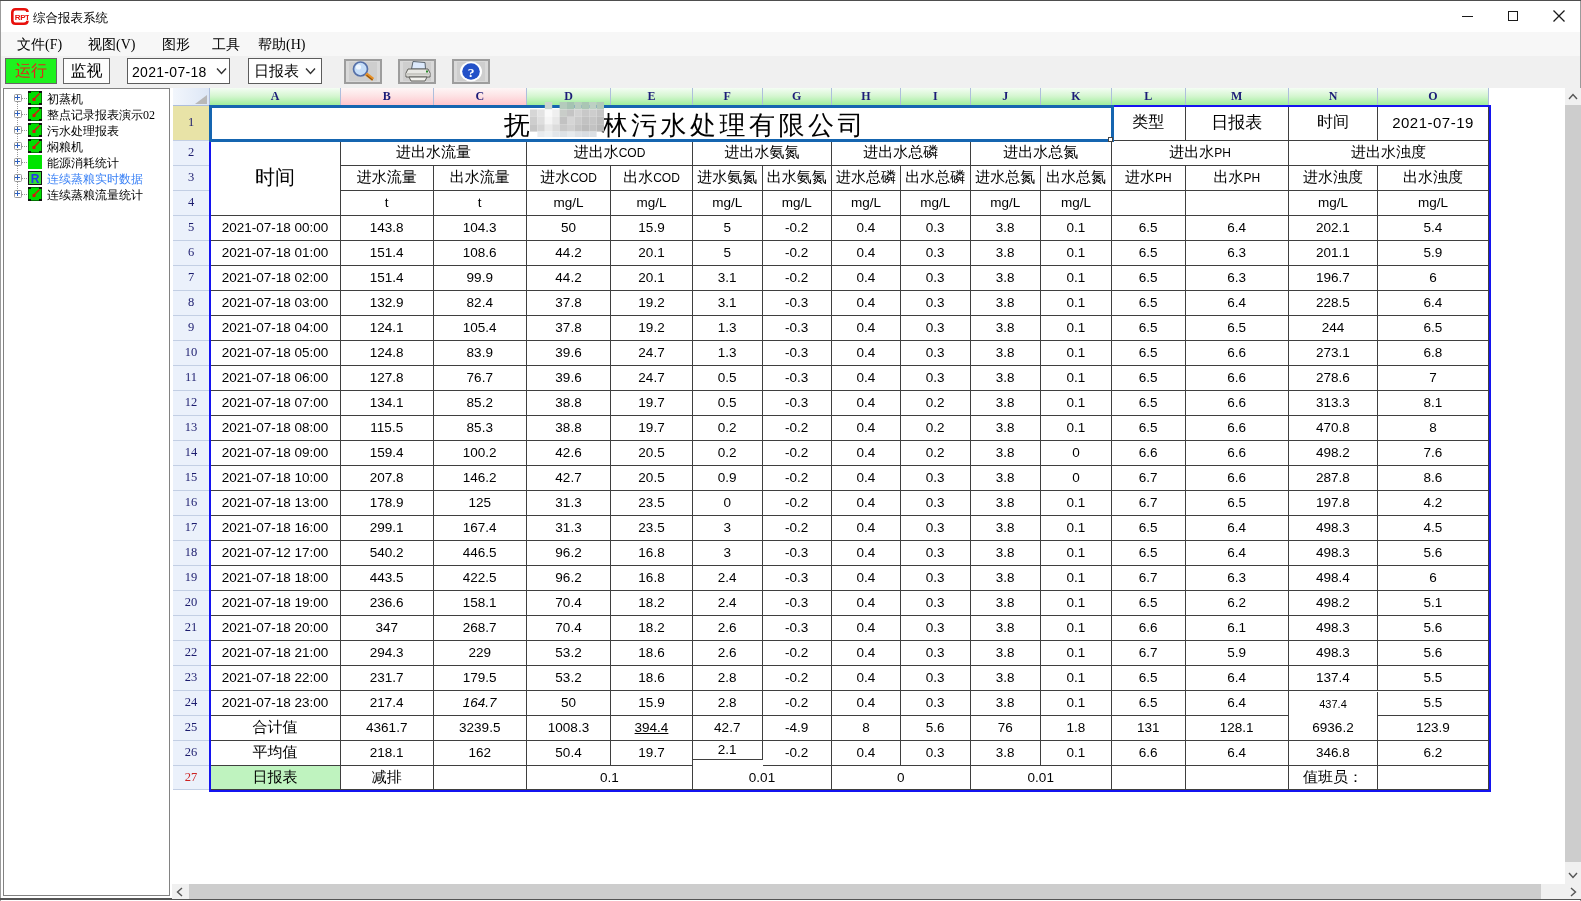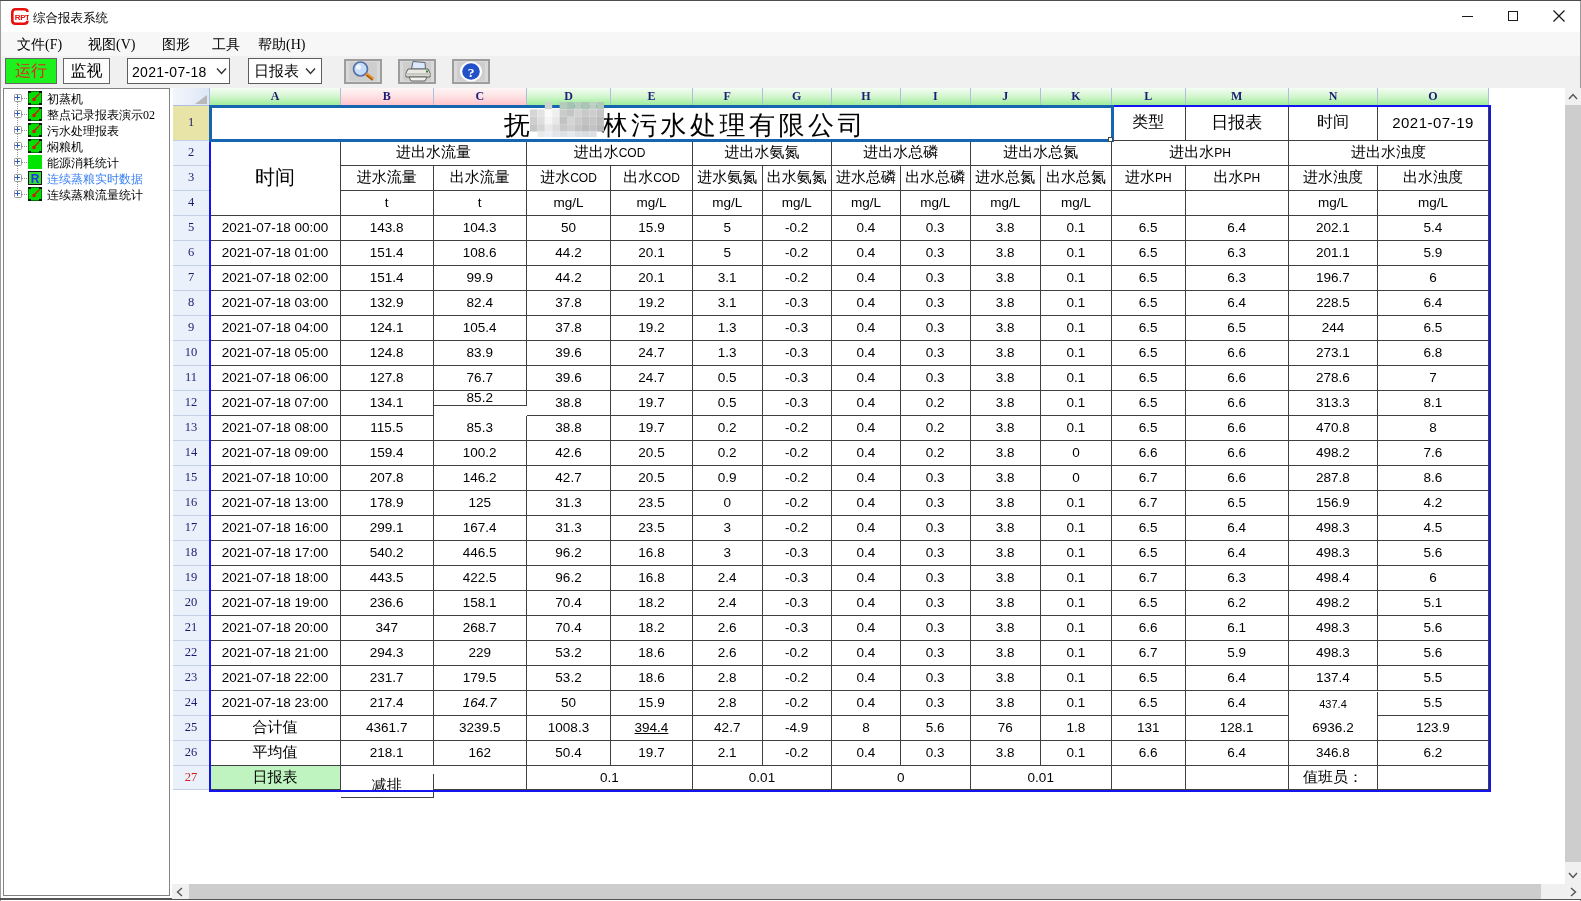--- a/index.html
+++ b/index.html
@@ -369,21 +369,21 @@
 <div class="cell " style="left:832px;top:365.5px;width:69px;height:25.0px;font-size:13.5px;">0.4</div>
 <div class="cell " style="left:901px;top:365.5px;width:69.5px;height:25.0px;font-size:13.5px;">0.3</div>
 <div class="cell " style="left:970.5px;top:365.5px;width:70.5px;height:25.0px;font-size:13.5px;">3.8</div>
 <div class="cell " style="left:1041px;top:365.5px;width:71px;height:25.0px;font-size:13.5px;">0.1</div>
 <div class="cell " style="left:1112px;top:365.5px;width:73.5px;height:25.0px;font-size:13.5px;">6.5</div>
 <div class="cell " style="left:1185.5px;top:365.5px;width:103.5px;height:25.0px;font-size:13.5px;">6.6</div>
 <div class="cell " style="left:1289px;top:365.5px;width:89px;height:25.0px;font-size:13.5px;">278.6</div>
 <div class="cell " style="left:1378px;top:365.5px;width:111px;height:25.0px;font-size:13.5px;">7</div>
 <div class="cell " style="left:210px;top:390.5px;width:131px;height:25.0px;font-size:13.5px;">2021-07-18 07:00</div>
 <div class="cell " style="left:341px;top:390.5px;width:92.5px;height:25.0px;font-size:13.5px;">134.1</div>
-<div class="cell " style="left:433.5px;top:390.5px;width:93.5px;height:15px;font-size:13.5px;">85.2</div>
+<div class="cell " style="left:433.5px;top:390.5px;width:93.5px;height:25.0px;font-size:13.5px;">85.2</div>
 <div class="cell " style="left:527px;top:390.5px;width:84px;height:25.0px;font-size:13.5px;">38.8</div>
 <div class="cell " style="left:611px;top:390.5px;width:82px;height:25.0px;font-size:13.5px;">19.7</div>
 <div class="cell " style="left:693px;top:390.5px;width:69.5px;height:25.0px;font-size:13.5px;">0.5</div>
 <div class="cell " style="left:762.5px;top:390.5px;width:69.5px;height:25.0px;font-size:13.5px;">-0.3</div>
 <div class="cell " style="left:832px;top:390.5px;width:69px;height:25.0px;font-size:13.5px;">0.4</div>
 <div class="cell " style="left:901px;top:390.5px;width:69.5px;height:25.0px;font-size:13.5px;">0.2</div>
 <div class="cell " style="left:970.5px;top:390.5px;width:70.5px;height:25.0px;font-size:13.5px;">3.8</div>
 <div class="cell " style="left:1041px;top:390.5px;width:71px;height:25.0px;font-size:13.5px;">0.1</div>
 <div class="cell " style="left:1112px;top:390.5px;width:73.5px;height:25.0px;font-size:13.5px;">6.5</div>
 <div class="cell " style="left:1185.5px;top:390.5px;width:103.5px;height:25.0px;font-size:13.5px;">6.6</div>
@@ -440,38 +440,38 @@
 <div class="cell " style="left:527px;top:490.5px;width:84px;height:25.0px;font-size:13.5px;">31.3</div>
 <div class="cell " style="left:611px;top:490.5px;width:82px;height:25.0px;font-size:13.5px;">23.5</div>
 <div class="cell " style="left:693px;top:490.5px;width:69.5px;height:25.0px;font-size:13.5px;">0</div>
 <div class="cell " style="left:762.5px;top:490.5px;width:69.5px;height:25.0px;font-size:13.5px;">-0.2</div>
 <div class="cell " style="left:832px;top:490.5px;width:69px;height:25.0px;font-size:13.5px;">0.4</div>
 <div class="cell " style="left:901px;top:490.5px;width:69.5px;height:25.0px;font-size:13.5px;">0.3</div>
 <div class="cell " style="left:970.5px;top:490.5px;width:70.5px;height:25.0px;font-size:13.5px;">3.8</div>
 <div class="cell " style="left:1041px;top:490.5px;width:71px;height:25.0px;font-size:13.5px;">0.1</div>
 <div class="cell " style="left:1112px;top:490.5px;width:73.5px;height:25.0px;font-size:13.5px;">6.7</div>
 <div class="cell " style="left:1185.5px;top:490.5px;width:103.5px;height:25.0px;font-size:13.5px;">6.5</div>
-<div class="cell " style="left:1289px;top:490.5px;width:89px;height:25.0px;font-size:13.5px;">156.9</div>
+<div class="cell " style="left:1289px;top:490.5px;width:89px;height:25.0px;font-size:13.5px;">197.8</div>
 <div class="cell " style="left:1378px;top:490.5px;width:111px;height:25.0px;font-size:13.5px;">4.2</div>
 <div class="cell " style="left:210px;top:515.5px;width:131px;height:25.0px;font-size:13.5px;">2021-07-18 16:00</div>
 <div class="cell " style="left:341px;top:515.5px;width:92.5px;height:25.0px;font-size:13.5px;">299.1</div>
 <div class="cell " style="left:433.5px;top:515.5px;width:93.5px;height:25.0px;font-size:13.5px;">167.4</div>
 <div class="cell " style="left:527px;top:515.5px;width:84px;height:25.0px;font-size:13.5px;">31.3</div>
 <div class="cell " style="left:611px;top:515.5px;width:82px;height:25.0px;font-size:13.5px;">23.5</div>
 <div class="cell " style="left:693px;top:515.5px;width:69.5px;height:25.0px;font-size:13.5px;">3</div>
 <div class="cell " style="left:762.5px;top:515.5px;width:69.5px;height:25.0px;font-size:13.5px;">-0.2</div>
 <div class="cell " style="left:832px;top:515.5px;width:69px;height:25.0px;font-size:13.5px;">0.4</div>
 <div class="cell " style="left:901px;top:515.5px;width:69.5px;height:25.0px;font-size:13.5px;">0.3</div>
 <div class="cell " style="left:970.5px;top:515.5px;width:70.5px;height:25.0px;font-size:13.5px;">3.8</div>
 <div class="cell " style="left:1041px;top:515.5px;width:71px;height:25.0px;font-size:13.5px;">0.1</div>
 <div class="cell " style="left:1112px;top:515.5px;width:73.5px;height:25.0px;font-size:13.5px;">6.5</div>
 <div class="cell " style="left:1185.5px;top:515.5px;width:103.5px;height:25.0px;font-size:13.5px;">6.4</div>
 <div class="cell " style="left:1289px;top:515.5px;width:89px;height:25.0px;font-size:13.5px;">498.3</div>
 <div class="cell " style="left:1378px;top:515.5px;width:111px;height:25.0px;font-size:13.5px;">4.5</div>
-<div class="cell " style="left:210px;top:540.5px;width:131px;height:25.0px;font-size:13.5px;">2021-07-18 17:00</div>
+<div class="cell " style="left:210px;top:540.5px;width:131px;height:25.0px;font-size:13.5px;">2021-07-12 17:00</div>
 <div class="cell " style="left:341px;top:540.5px;width:92.5px;height:25.0px;font-size:13.5px;">540.2</div>
 <div class="cell " style="left:433.5px;top:540.5px;width:93.5px;height:25.0px;font-size:13.5px;">446.5</div>
 <div class="cell " style="left:527px;top:540.5px;width:84px;height:25.0px;font-size:13.5px;">96.2</div>
 <div class="cell " style="left:611px;top:540.5px;width:82px;height:25.0px;font-size:13.5px;">16.8</div>
 <div class="cell " style="left:693px;top:540.5px;width:69.5px;height:25.0px;font-size:13.5px;">3</div>
 <div class="cell " style="left:762.5px;top:540.5px;width:69.5px;height:25.0px;font-size:13.5px;">-0.3</div>
 <div class="cell " style="left:832px;top:540.5px;width:69px;height:25.0px;font-size:13.5px;">0.4</div>
 <div class="cell " style="left:901px;top:540.5px;width:69.5px;height:25.0px;font-size:13.5px;">0.3</div>
 <div class="cell " style="left:970.5px;top:540.5px;width:70.5px;height:25.0px;font-size:13.5px;">3.8</div>
 <div class="cell " style="left:1041px;top:540.5px;width:71px;height:25.0px;font-size:13.5px;">0.1</div>
@@ -582,32 +582,32 @@
 <div class="cell " style="left:1041px;top:715.5px;width:71px;height:25.0px;font-size:13.5px;">1.8</div>
 <div class="cell " style="left:1112px;top:715.5px;width:73.5px;height:25.0px;font-size:13.5px;">131</div>
 <div class="cell " style="left:1185.5px;top:715.5px;width:103.5px;height:25.0px;font-size:13.5px;">128.1</div>
 <div class="cell " style="left:1289px;top:715.5px;width:89px;height:25.0px;font-size:13.5px;">6936.2</div>
 <div class="cell " style="left:1378px;top:715.5px;width:111px;height:25.0px;font-size:13.5px;">123.9</div>
 <div class="cell cjk" style="left:210px;top:740.5px;width:131px;height:25.0px;font-size:15px;">平均值</div>
 <div class="cell " style="left:341px;top:740.5px;width:92.5px;height:25.0px;font-size:13.5px;">218.1</div>
 <div class="cell " style="left:433.5px;top:740.5px;width:93.5px;height:25.0px;font-size:13.5px;">162</div>
 <div class="cell " style="left:527px;top:740.5px;width:84px;height:25.0px;font-size:13.5px;">50.4</div>
 <div class="cell " style="left:611px;top:740.5px;width:82px;height:25.0px;font-size:13.5px;">19.7</div>
-<div class="cell " style="left:693px;top:740.5px;width:69.5px;height:25.0px;font-size:13.5px;">2.1</div>
+<div class="cell " style="left:693px;top:740.5px;width:69.5px;height:19px;font-size:13.5px;">2.1</div>
 <div class="cell " style="left:762.5px;top:740.5px;width:69.5px;height:25.0px;font-size:13.5px;">-0.2</div>
 <div class="cell " style="left:832px;top:740.5px;width:69px;height:25.0px;font-size:13.5px;">0.4</div>
 <div class="cell " style="left:901px;top:740.5px;width:69.5px;height:25.0px;font-size:13.5px;">0.3</div>
 <div class="cell " style="left:970.5px;top:740.5px;width:70.5px;height:25.0px;font-size:13.5px;">3.8</div>
 <div class="cell " style="left:1041px;top:740.5px;width:71px;height:25.0px;font-size:13.5px;">0.1</div>
 <div class="cell " style="left:1112px;top:740.5px;width:73.5px;height:25.0px;font-size:13.5px;">6.6</div>
 <div class="cell " style="left:1185.5px;top:740.5px;width:103.5px;height:25.0px;font-size:13.5px;">6.4</div>
 <div class="cell " style="left:1289px;top:740.5px;width:89px;height:25.0px;font-size:13.5px;">346.8</div>
 <div class="cell " style="left:1378px;top:740.5px;width:111px;height:25.0px;font-size:13.5px;">6.2</div>
 <div class="cell cjk" style="left:210px;top:765.5px;width:131px;height:24.5px;font-size:15px;background:#bff3bf;">日报表</div>
-<div class="cell cjk" style="left:341px;top:765.5px;width:92.5px;height:24.5px;font-size:15px;margin-top:8px;">减排</div>
+<div class="cell cjk" style="left:341px;top:765.5px;width:92.5px;height:24.5px;font-size:15px;">减排</div>
 <div class="cell " style="left:433.5px;top:765.5px;width:93.5px;height:24.5px;"></div>
 <div class="cell " style="left:527px;top:765.5px;width:166px;height:24.5px;font-size:13.5px;">0.1</div>
 <div class="cell " style="left:693px;top:765.5px;width:139px;height:24.5px;font-size:13.5px;">0.01</div>
 <div class="cell " style="left:832px;top:765.5px;width:138.5px;height:24.5px;font-size:13.5px;">0</div>
 <div class="cell " style="left:970.5px;top:765.5px;width:141.5px;height:24.5px;font-size:13.5px;">0.01</div>
 <div class="cell " style="left:1112px;top:765.5px;width:73.5px;height:24.5px;"></div>
 <div class="cell " style="left:1185.5px;top:765.5px;width:103.5px;height:24.5px;"></div>
 <div class="cell cjk" style="left:1289px;top:765.5px;width:89px;height:24.5px;font-size:15px;">值班员：</div>
 <div class="cell " style="left:1378px;top:765.5px;width:111px;height:24.5px;"></div>
 <div class="ab" style="left:209px;top:104.5px;width:1282px;height:687px;border:2px solid #1414f0;pointer-events:none"></div>

